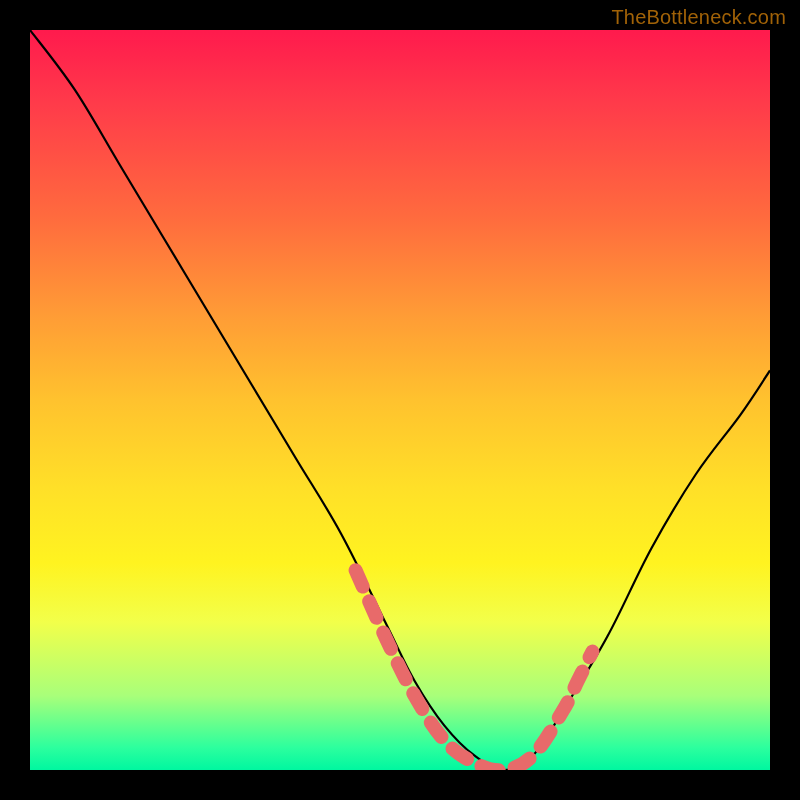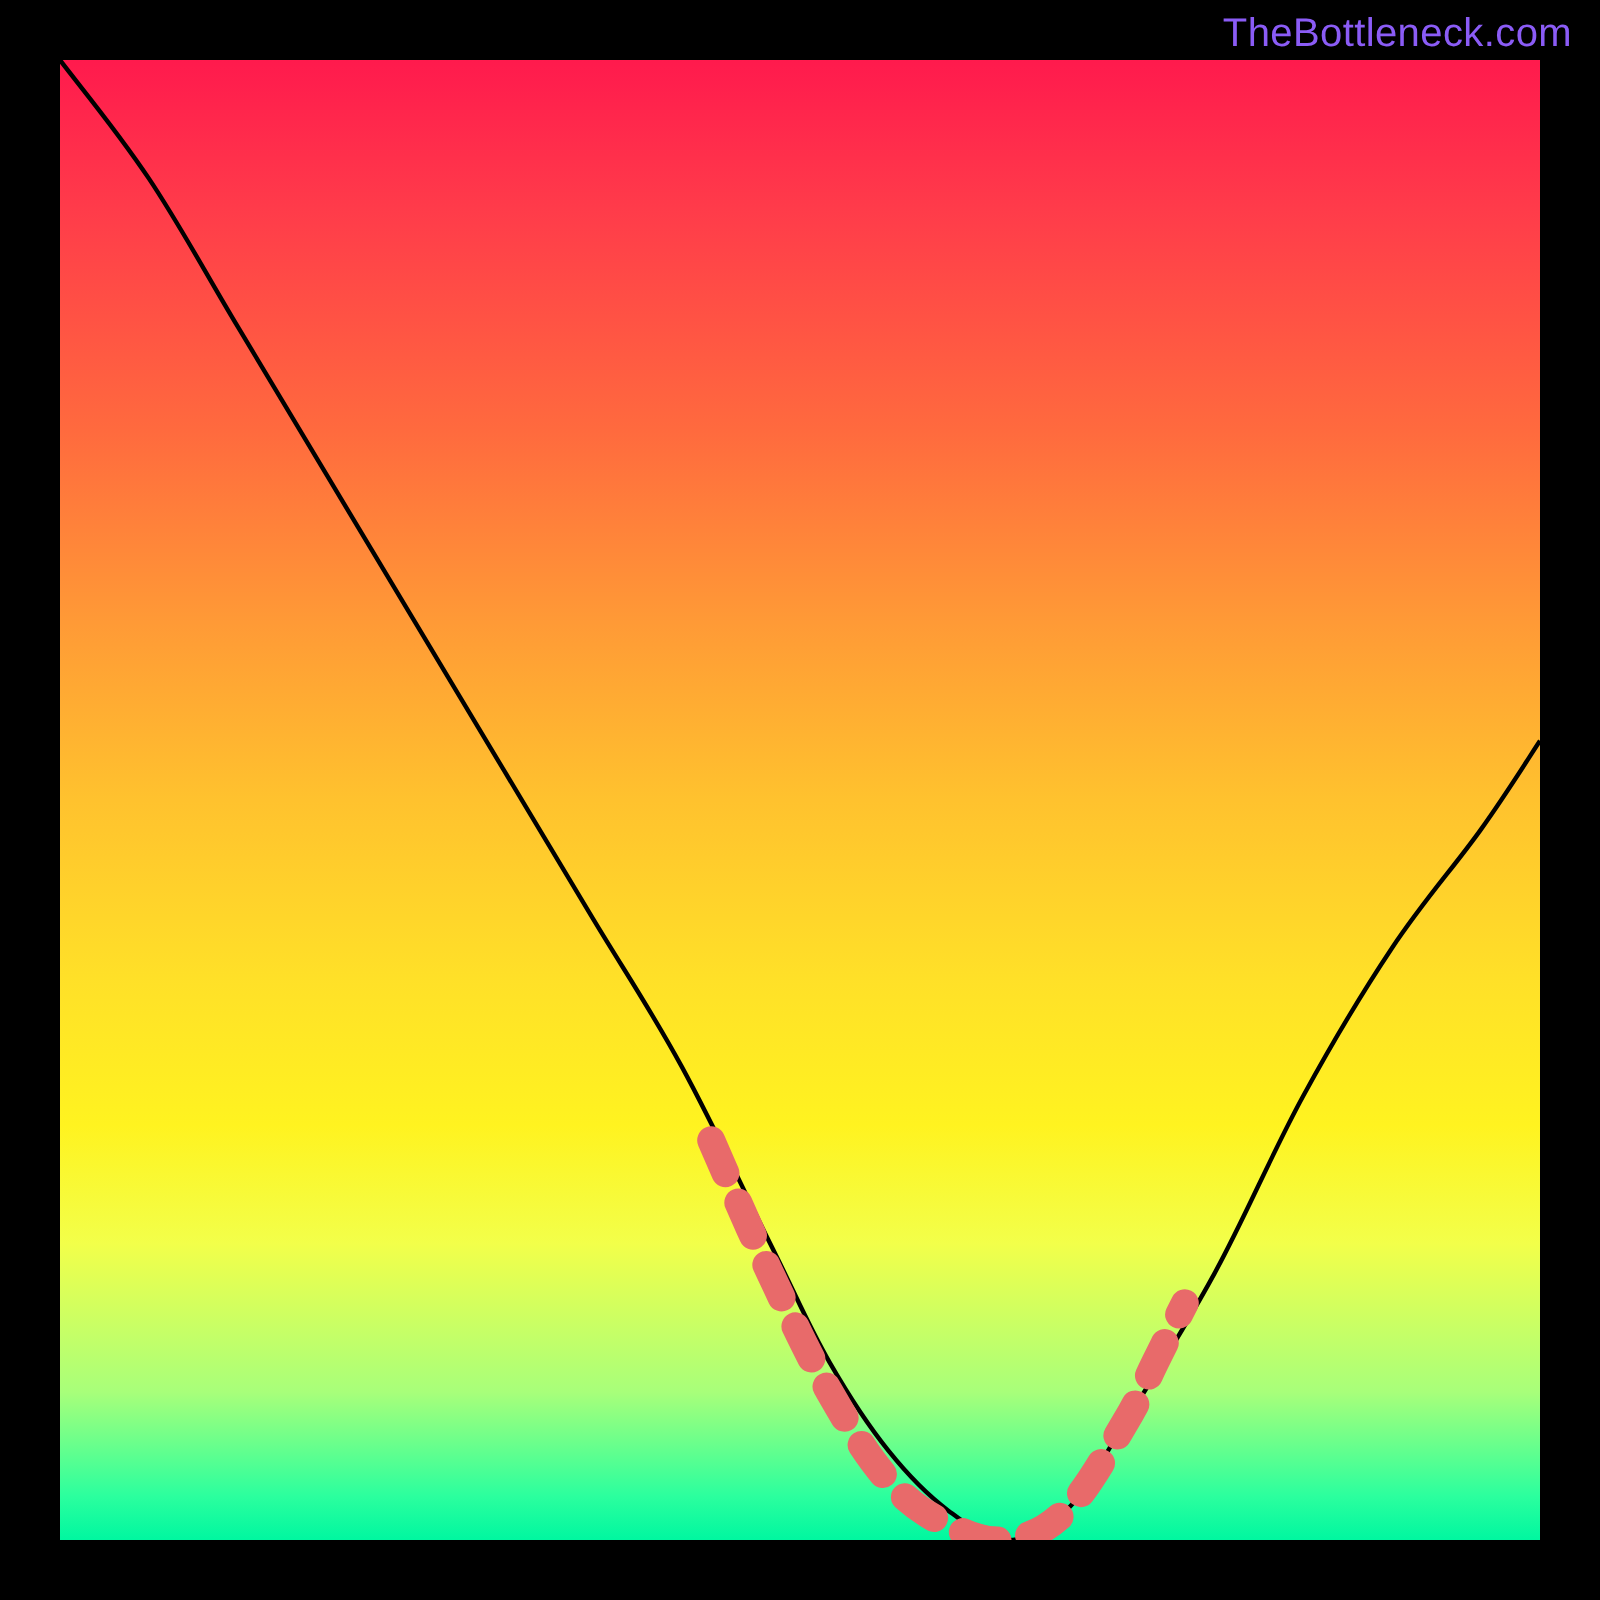--- a/index.html
+++ b/index.html
@@ -41,21 +41,21 @@
     position: absolute;
     left: 0;
     top: 0;
     width: 740px;
     height: 740px;
   }
   .watermark {
     position: absolute;
     top: 6px;
     right: 14px;
-    color: #8b5cf6;
+    color: #a16207;
     font-size: 20px;
     font-weight: 500;
     letter-spacing: 0.2px;
     user-select: none;
   }
 </style>
 </head>
 <body>
 
 <div class="frame">

